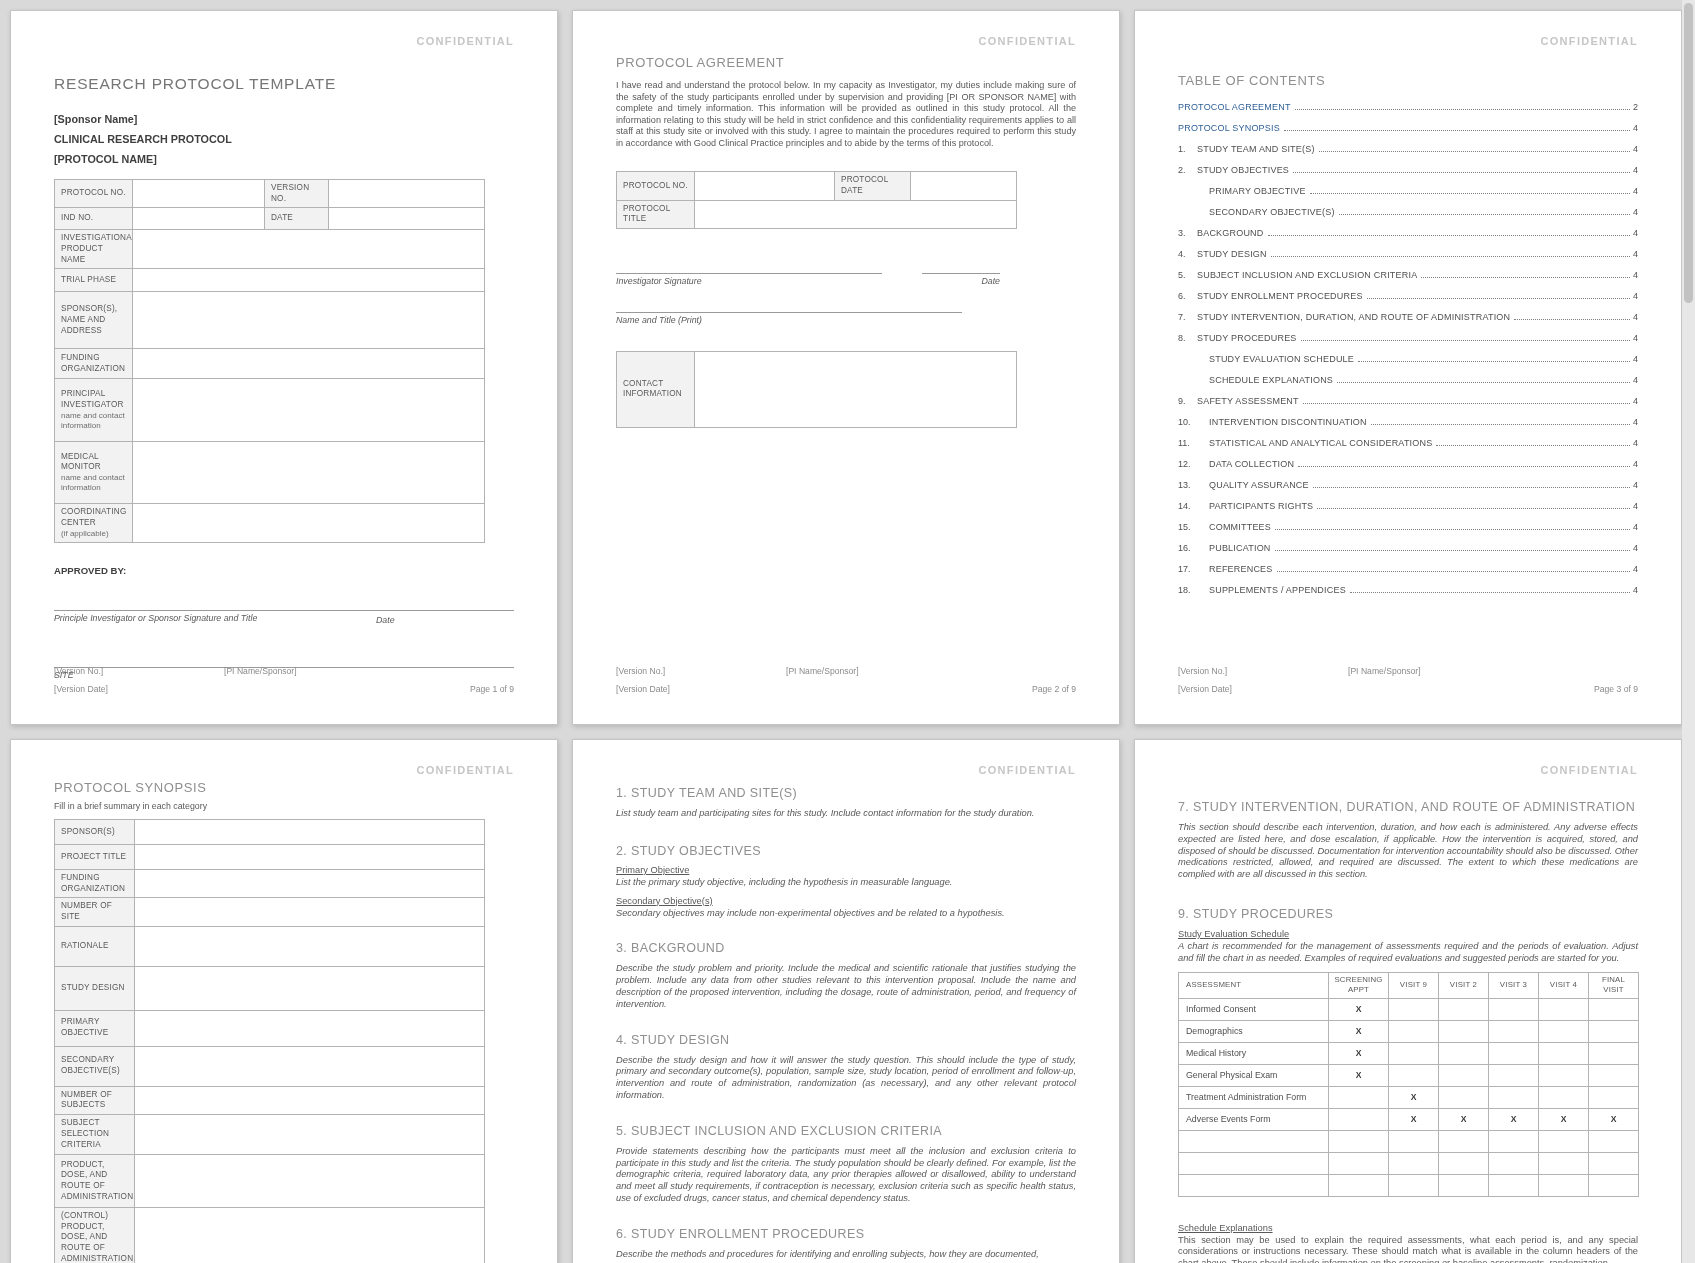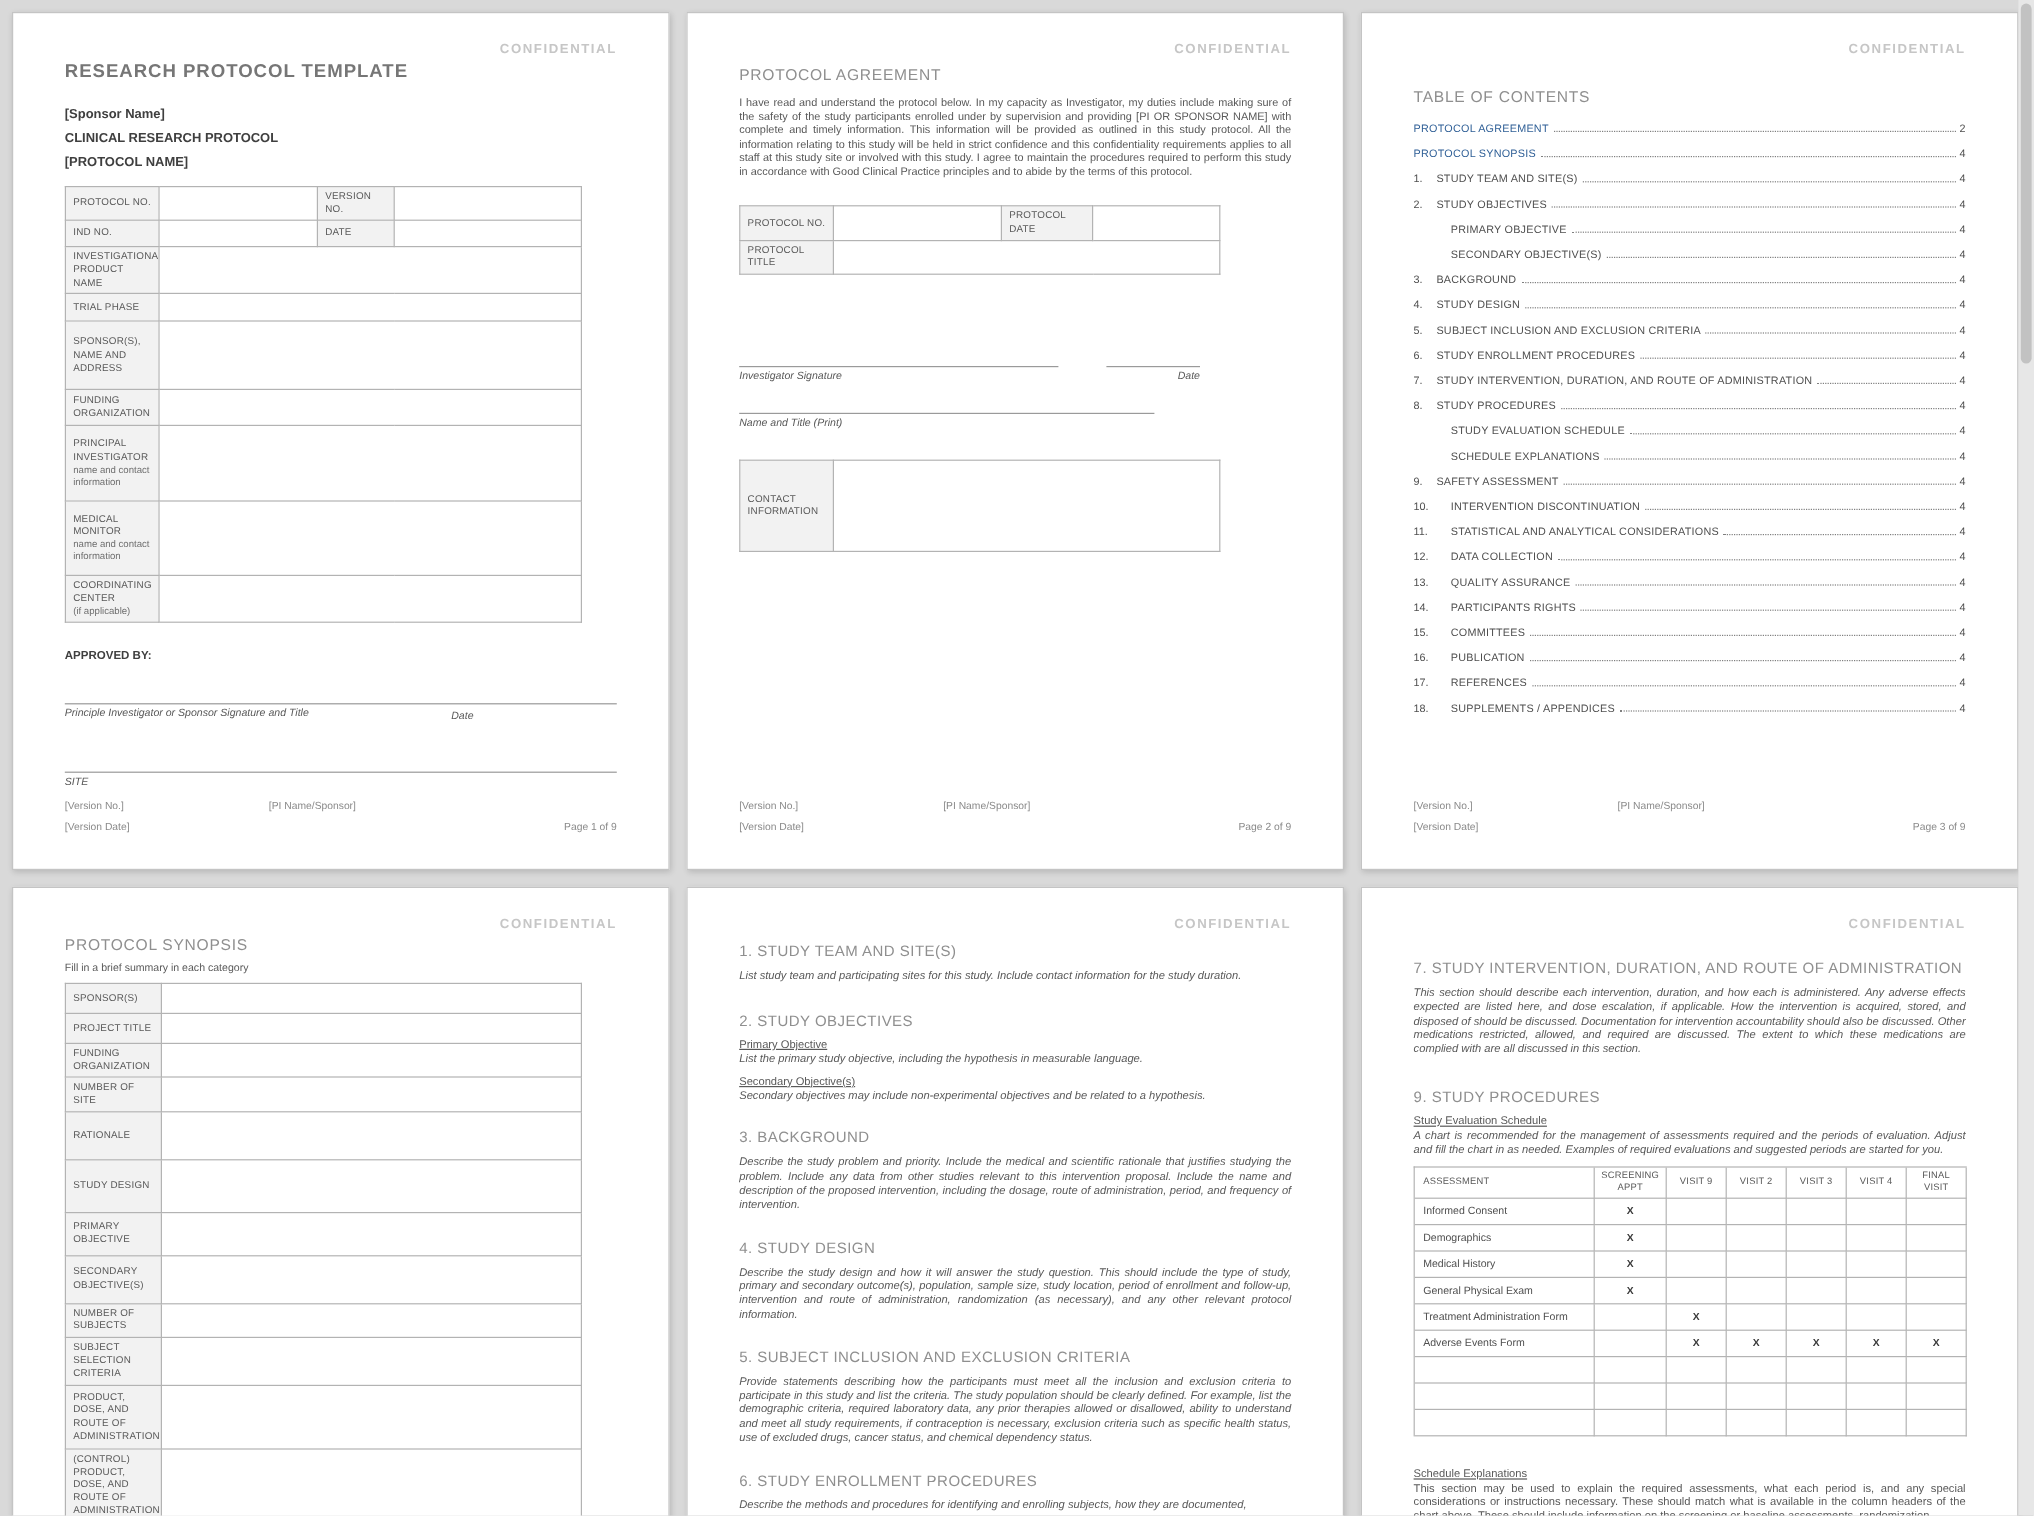--- a/index.html
+++ b/index.html
@@ -17,39 +17,39 @@
 .u-label{font-size:9.3px;color:#595959;text-decoration:underline}
 
 table.doc{border-collapse:collapse;table-layout:fixed}
 table.doc td{border:1px solid #b3b3b3;vertical-align:middle;overflow:hidden}
 td.lbl{background:#f2f2f2;font-size:8.2px;color:#595959;padding:3px 6px;line-height:1.3;letter-spacing:.2px}
 td.lbl .sub{display:block;font-size:8px;color:#6e6e6e;letter-spacing:0}
 td.val{background:#fff}.r22{height:22px}.r23{height:23px}.r25{height:25px}.r27{height:27px}.r28{height:28px}.r30{height:30px}
 .r36{height:36px}.r38{height:38px}.r40{height:40px}.r44{height:44px}.r53{height:53px}.r57{height:57px}
 .r62{height:62px}.r63{height:63px}.r76{height:76px}
 
-.p1-title{padding-top:40px;font-size:15.5px;font-weight:bold;color:#767676;letter-spacing:.8px}
+.p1-title{padding-top:64px;font-size:15.5px;font-weight:normal;color:#767676;letter-spacing:.8px}
 .p1-center{margin-top:20px;color:#3f3f3f}
 .p1-center div{font-size:10.8px;font-weight:bold;margin-bottom:8px}
 .p1-approved{margin-top:22px;font-size:9.6px;font-weight:bold;color:#3f3f3f}
 .sigline{border-top:1px solid #9a9a9a}
 .sig-label{font-size:8.8px;font-style:italic;color:#595959;margin-top:2px}
 .p1-sig1{margin-top:34px;position:relative}
 .p1-sig1 .date-lab{position:absolute;left:322px;top:3px}
 .p1-sig2{margin-top:44px}
 
 .footer{position:absolute;left:43px;right:43px;bottom:30px;font-size:8.6px;color:#8a8a8a}
 .f-row{display:flex;line-height:1;margin-top:10px}
 .f-col1{width:170px}
 .f-page{margin-left:auto}
 
 .p2-head{padding-top:44px}
 .p2-para{margin-top:10px}
 .p2-table{margin-top:22px}
-.p2-sigrow{margin-top:76px;display:flex}
+.p2-sigrow{margin-top:44px;display:flex}
 .p2-sig1{width:266px}.p2-sig2{width:78px;margin-left:40px}
 .p2-sig2 .sig-label{text-align:left}
 .p2-namerow{margin-top:26px;width:346px}
 .p2-contact{margin-top:26px}
 
 .p3-head{padding-top:62px}
 .toc{margin-top:14px}
 .toc-row{display:flex;align-items:baseline;height:21px;font-size:9px;color:#4f4f4f;cursor:pointer}
 .toc-row.link .toc-label{color:#2f5f96}
 .toc-row.indent{padding-left:31px}

